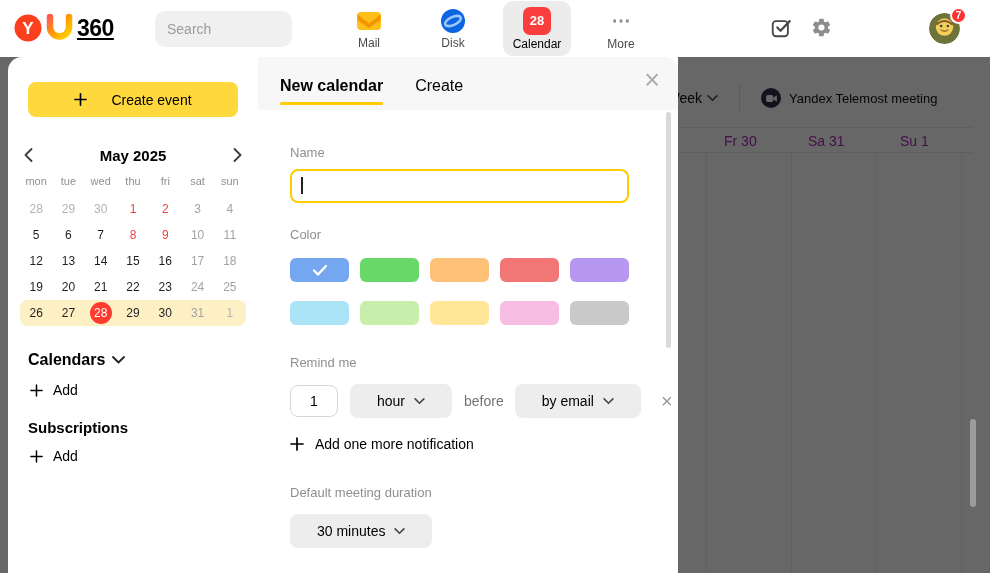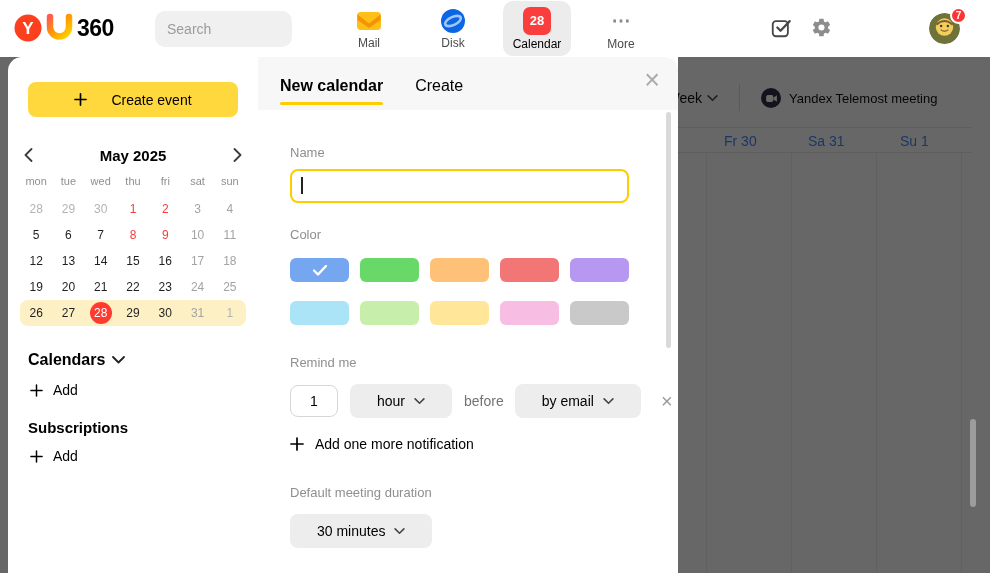--- a/index.html
+++ b/index.html
@@ -2,21 +2,21 @@
 <html><head>
 <meta charset="utf-8">
 <style>
   * { margin:0; padding:0; box-sizing:border-box; }
   body { background:#222; font-family:"Liberation Sans", sans-serif; }
   #app { position:relative; width:990px; height:573px; background:#fff; overflow:hidden; }
 
   
   .topbar { position:absolute; left:0; top:0; width:990px; height:57px; background:#fff; z-index:10; }
   .logo { position:absolute; left:14px; top:13px; display:flex; align-items:center; gap:3px; cursor:pointer; }
-  .logo-360 { font-size:23px; font-weight:700; color:#000; letter-spacing:-0.5px; }
+  .logo-360 { font-size:23px; font-weight:700; color:#000; letter-spacing:-0.5px;text-decoration:underline; }
   .search { position:absolute; left:155px; top:11px; width:137px; height:34px; background:#f0f0f0; border-radius:10px; display:flex; align-items:center; padding:18px 12px; }
   .search input { flex:1; border:none; background:transparent; outline:none; font-size:14px; color:#333; font-family:"Liberation Sans",sans-serif; }
   .search input::placeholder { color:#9b9b9b; }
   .app { position:absolute; top:1px; width:68px; height:55px; display:flex; flex-direction:column; align-items:center; justify-content:center; gap:2px; cursor:pointer; border-radius:10px; }
   .app.active { background:#ececec; }
   .app-lb { font-size:12px; color:#4a4a4a; }
   .app.active .app-lb { color:#000; }
   .cal-ic { width:28px; height:28px; background:#fa3e3e; border-radius:7px; color:#fff; font-size:13px; font-weight:700; display:flex; align-items:center; justify-content:center; }
   .more-ic { font-size:19px; color:#8a8a8a; font-weight:700; height:28px; display:flex; align-items:center; }
   .hdr-ic { position:absolute; top:17px; cursor:pointer; }
@@ -24,21 +24,21 @@
   .avatar { position:absolute; left:929px; top:13px; width:31px; height:31px; border-radius:50%; cursor:pointer; }
   .avatar svg { border-radius:50%; display:block; }
   .badge { position:absolute; top:-6px; right:-7px; min-width:17px; height:17px; padding:0 3px; background:#ff3333; border:2px solid #fff; border-radius:9px; color:#fff; font-size:10px; font-weight:700; display:flex; align-items:center; justify-content:center; }
 
   
   .bg-layer { position:absolute; inset:57px 0 0 0; z-index:1; background:#fff; }
   .week-btn { position:absolute; left:612px; top:24px; width:116px; height:34px; background:#fff; border-radius:8px; display:flex; align-items:center; justify-content:flex-end; gap:5px; padding-right:10px; font-size:14px; color:#000; cursor:pointer; }
   .tb-div { position:absolute; left:739px; top:27px; width:1px; height:27px; background:#dcdcdc; }
   .telemost-btn { position:absolute; left:751px; top:24px; width:211px; height:34px; background:#fff; border-radius:8px; display:flex; align-items:center; gap:8px; padding:0 10px; font-size:13px; color:#000; cursor:pointer; }
   .tm-ic { width:20px; height:20px; border-radius:50%; background:#23233f; display:flex; align-items:center; justify-content:center; flex:none; }
-  .day-hdr { position:absolute; top:76px; font-size:14px; color:#3b82f6; }
+  .day-hdr { position:absolute; top:76px; font-size:14px; color:#a21caf; }
   .hline { position:absolute; height:1px; background:#e6e6e6; }
   .vline { position:absolute; width:1px; background:#ececec; }
 
   .overlay { position:absolute; left:0; top:57px; right:0; bottom:0; background:rgba(10,10,10,0.62); z-index:3; }
   .page-scroll { position:absolute; left:970px; top:419px; width:6px; height:88px; background:#9c9c9c; border-radius:3px; z-index:7; cursor:pointer; }
 
   
   .sheet-left { position:absolute; left:8px; top:57px; width:250px; height:516px; background:#fff; border-top-left-radius:14px; z-index:5; }
   .create-btn { position:absolute; left:20px; top:25px; width:210px; height:35px; background:#ffd83d; border:none; border-radius:8px; font-size:14px; color:#000; display:flex; align-items:center; justify-content:center; gap:24px; cursor:pointer; font-family:"Liberation Sans",sans-serif; }
   .mcal-header { position:absolute; left:16px; top:88px; width:218px; height:20px; display:flex; align-items:center; justify-content:space-between; }

